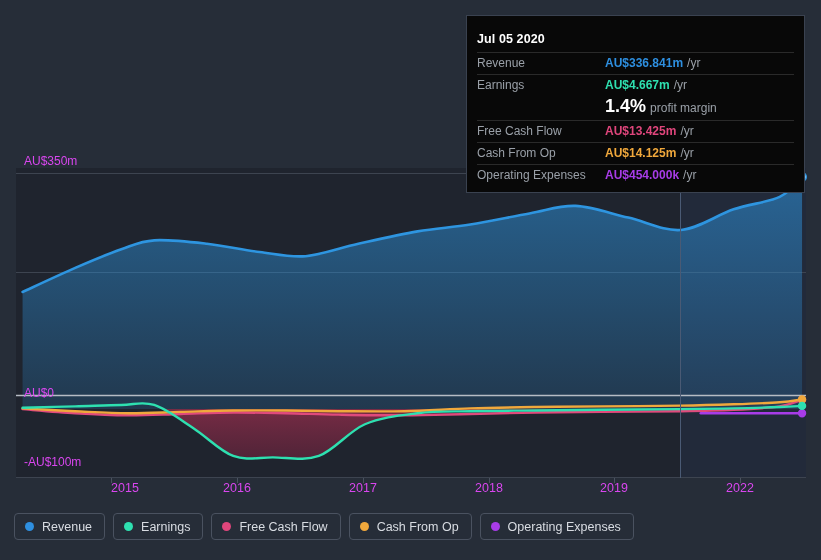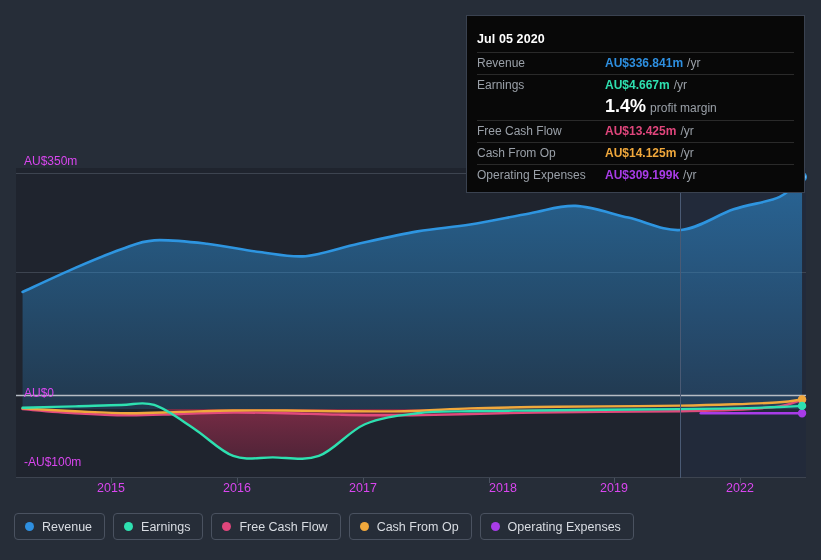--- a/index.html
+++ b/index.html
@@ -187,24 +187,24 @@
         <circle cx="802.05" cy="413.24" r="3.4" fill="#a83ce8" stroke="#a83ce8" stroke-width="1.6"></circle>
         <circle cx="802.05" cy="405.90" r="3.4" fill="#2ee0b0" stroke="#2ee0b0" stroke-width="1.6"></circle>
         <circle cx="802.05" cy="176.96" r="4.2" fill="#e8f2fb" stroke="#2e95e0" stroke-width="1.6"></circle>
       </g>
   </svg>
 
   <div class="axis-text y-axis-label" style="top:154px;">AU$350m</div>
   <div class="axis-text y-axis-label" style="top:386px;">AU$0</div>
   <div class="axis-text y-axis-label" style="top:455px;">-AU$100m</div>
 
-  <div class="axis-text x-axis-label" style="left:111px;">2015</div>
+  <div class="axis-text x-axis-label" style="left:125px;">2015</div>
   <div class="axis-text x-axis-label" style="left:237px;">2016</div>
   <div class="axis-text x-axis-label" style="left:363px;">2017</div>
-  <div class="axis-text x-axis-label" style="left:503px;">2018</div>
+  <div class="axis-text x-axis-label" style="left:489px;">2018</div>
   <div class="axis-text x-axis-label" style="left:614px;">2019</div>
   <div class="axis-text x-axis-label" style="left:740px;">2022</div>
 
   <div id="tooltip">
     <div class="tt-title">Jul 05 2020</div>
 
     <div class="tt-row">
       <span class="tt-label">Revenue</span>
       <span class="tt-value" style="color:#2e8fe0;">AU$336.841m</span>
       <span class="tt-unit">/yr</span>
@@ -229,21 +229,21 @@
     </div>
 
     <div class="tt-row">
       <span class="tt-label">Cash From Op</span>
       <span class="tt-value" style="color:#f0a83c;">AU$14.125m</span>
       <span class="tt-unit">/yr</span>
     </div>
 
     <div class="tt-row">
       <span class="tt-label">Operating Expenses</span>
-      <span class="tt-value" style="color:#a83ce8;">AU$309.199k</span>
+      <span class="tt-value" style="color:#a83ce8;">AU$454.000k</span>
       <span class="tt-unit">/yr</span>
     </div>
   </div>
 
   <div id="legend">
     <div class="legend-item">
       <span class="legend-dot" style="background:#2e8fe0;"></span>
       <span class="legend-label">Revenue</span>
     </div>
     <div class="legend-item">

